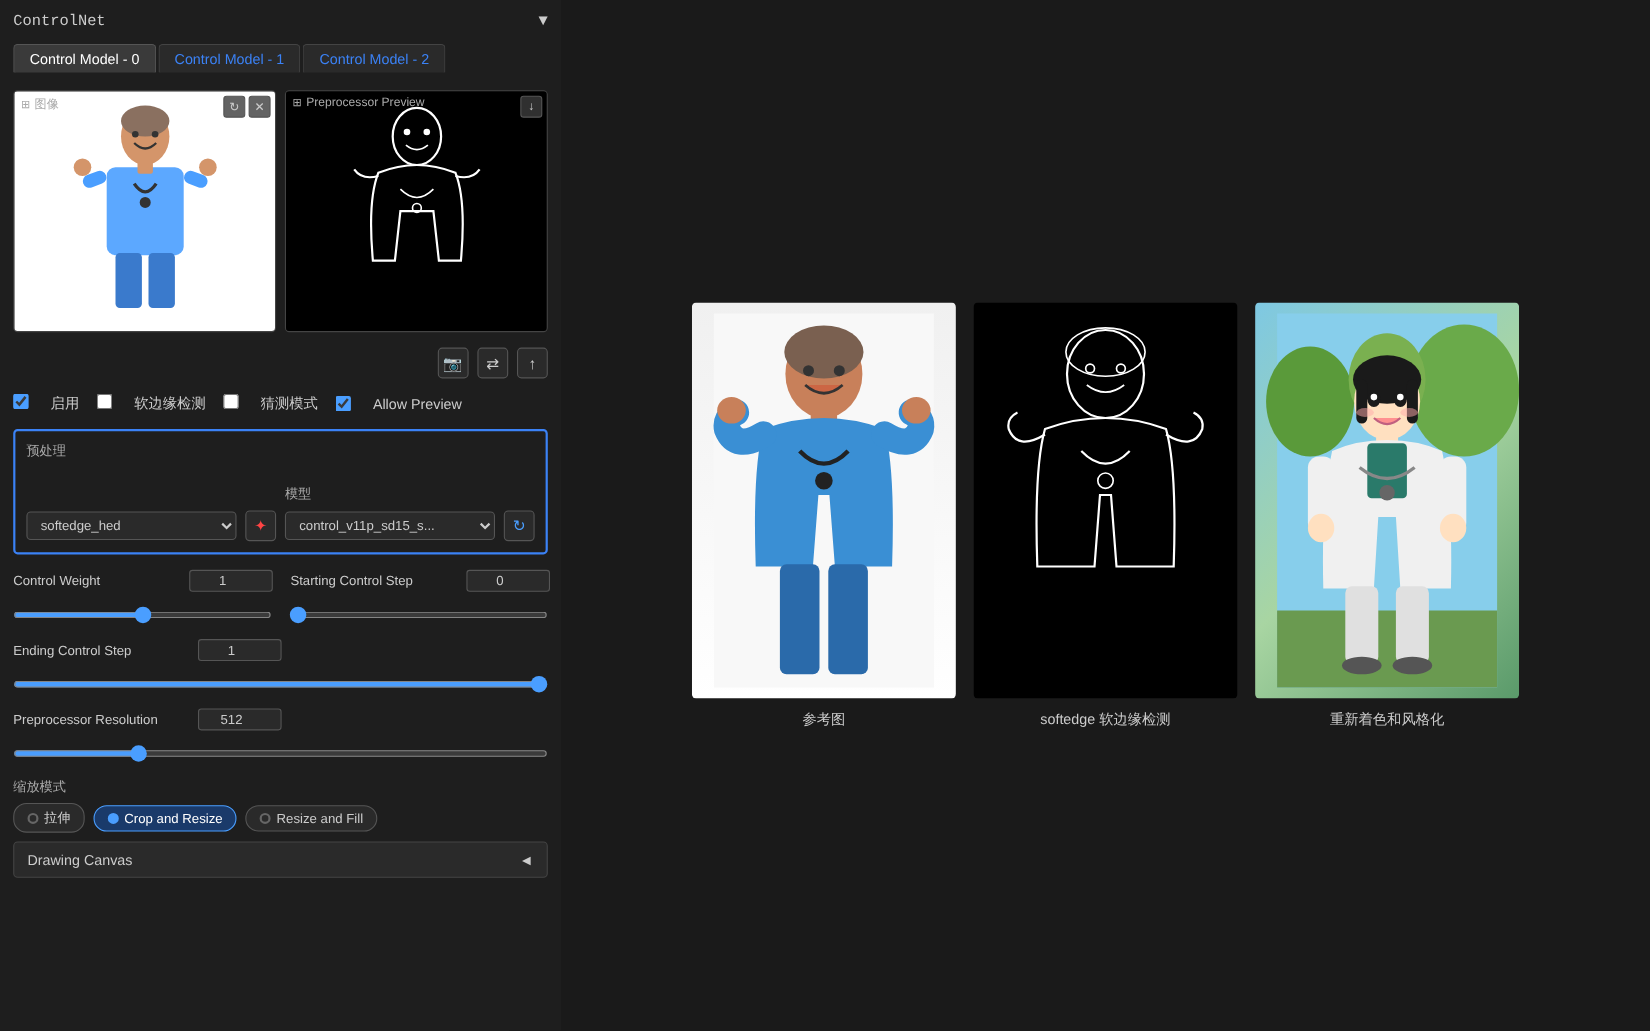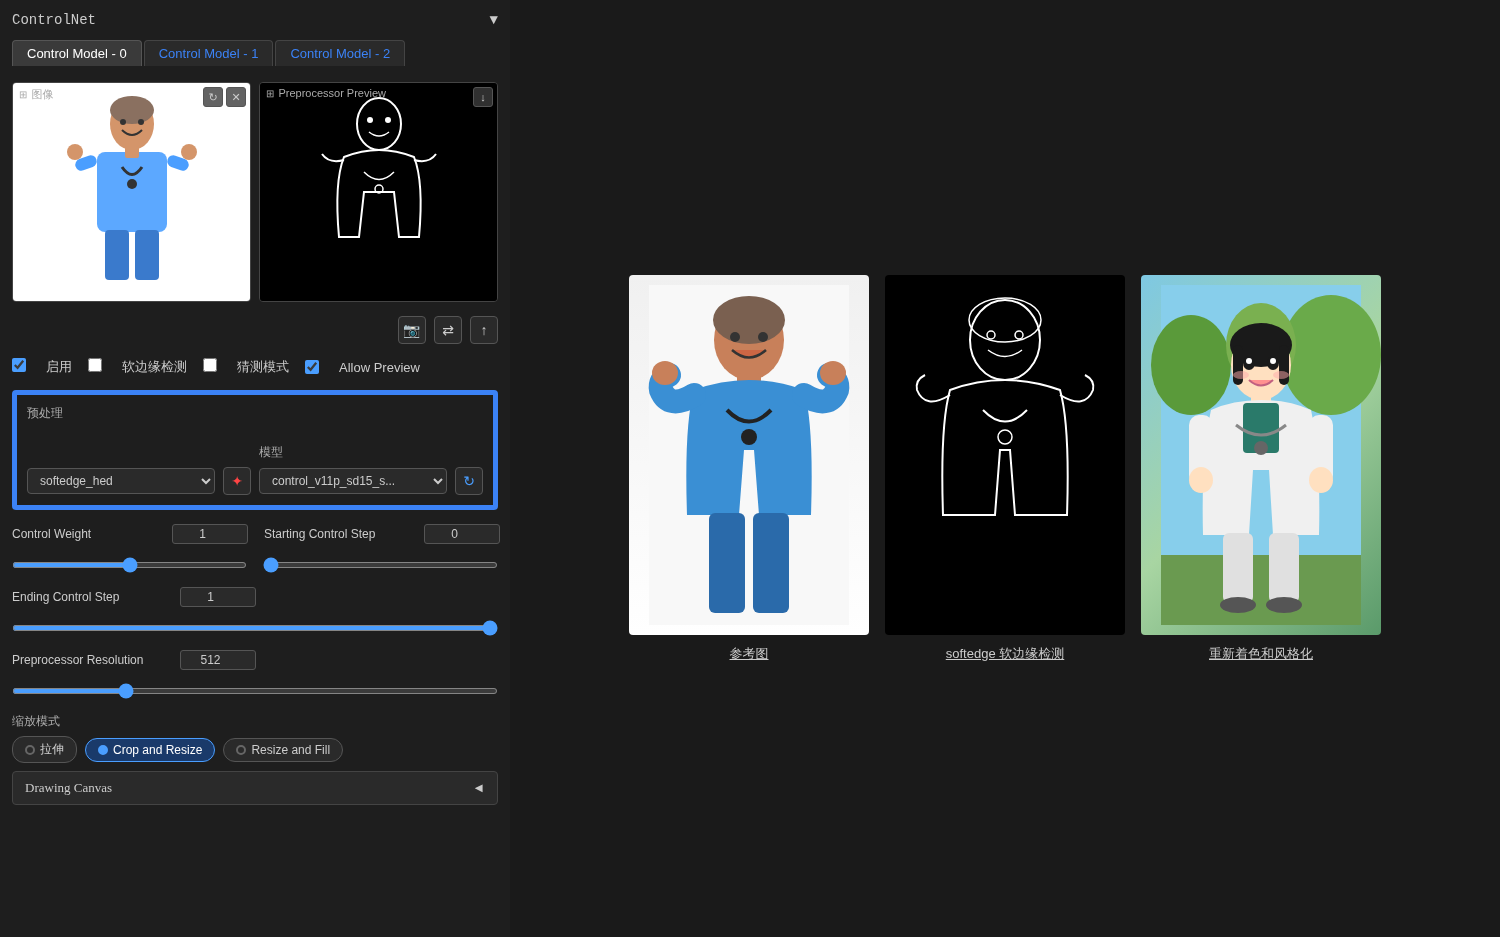--- a/index.html
+++ b/index.html
@@ -186,21 +186,21 @@
       height: 14px;
     }
 
     .checkbox-label {
       color: #ccc;
       font-size: 13px;
     }
 
     
     .preprocess-model-box {
-      border: 5px solid #3b82f6;
+      border: 2px solid #3b82f6;
       border-radius: 4px;
       padding: 10px;
       margin-bottom: 6px;
     }
 
     .pm-labels {
       display: flex;
       gap: 0;
       margin-bottom: 6px;
     }
@@ -357,39 +357,37 @@
     
     .drawing-canvas-row {
       display: flex;
       align-items: center;
       justify-content: space-between;
       background: #2a2a2a;
       border: 1px solid #444;
       border-radius: 4px;
       padding: 8px 12px;
       cursor: pointer;
-      font-family: Liberation Serif, serif;
     }
 
     
     .right-panel {
       flex: 1;
       padding: 20px;
       display: flex;
       flex-direction: column;
       align-items: center;
       justify-content: center;
     }
 
     .gallery {
       display: flex;
       gap: 16px;
       align-items: flex-start;
       justify-content: center;
-      text-decoration: underline;
     }
 
     .gallery-item {
       display: flex;
       flex-direction: column;
       align-items: center;
       gap: 10px;
     }
 
     .gallery-img {

